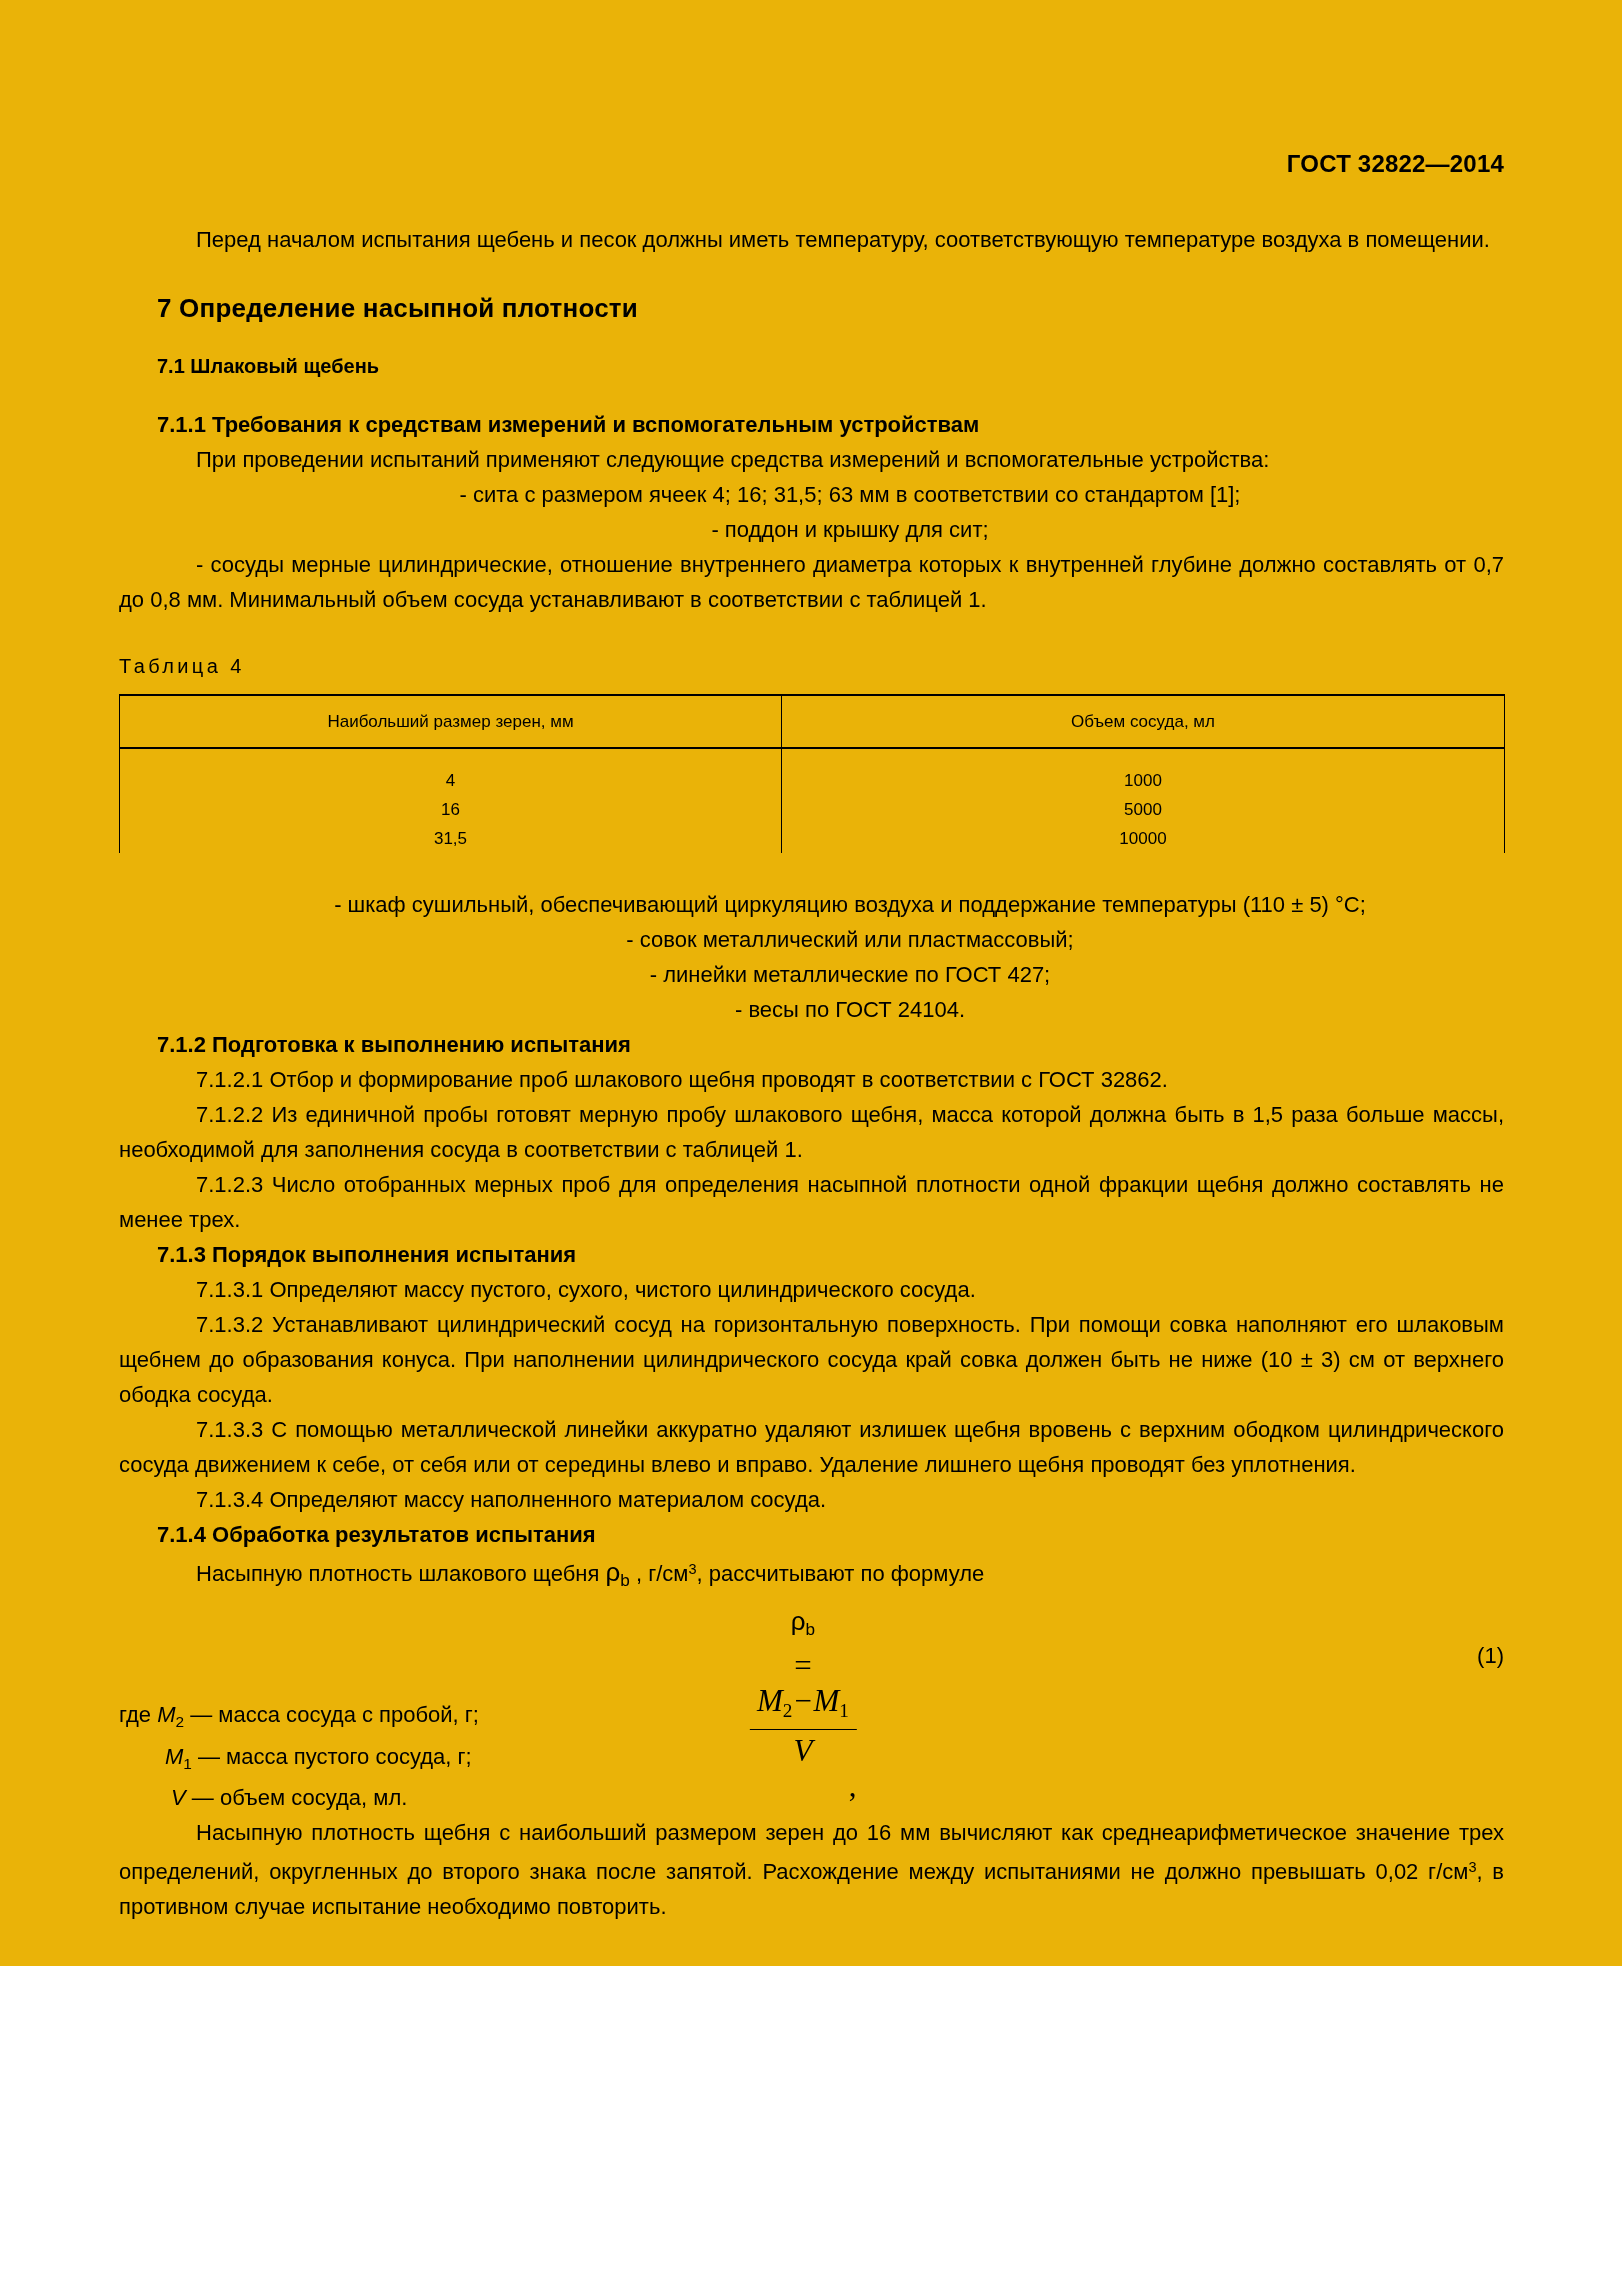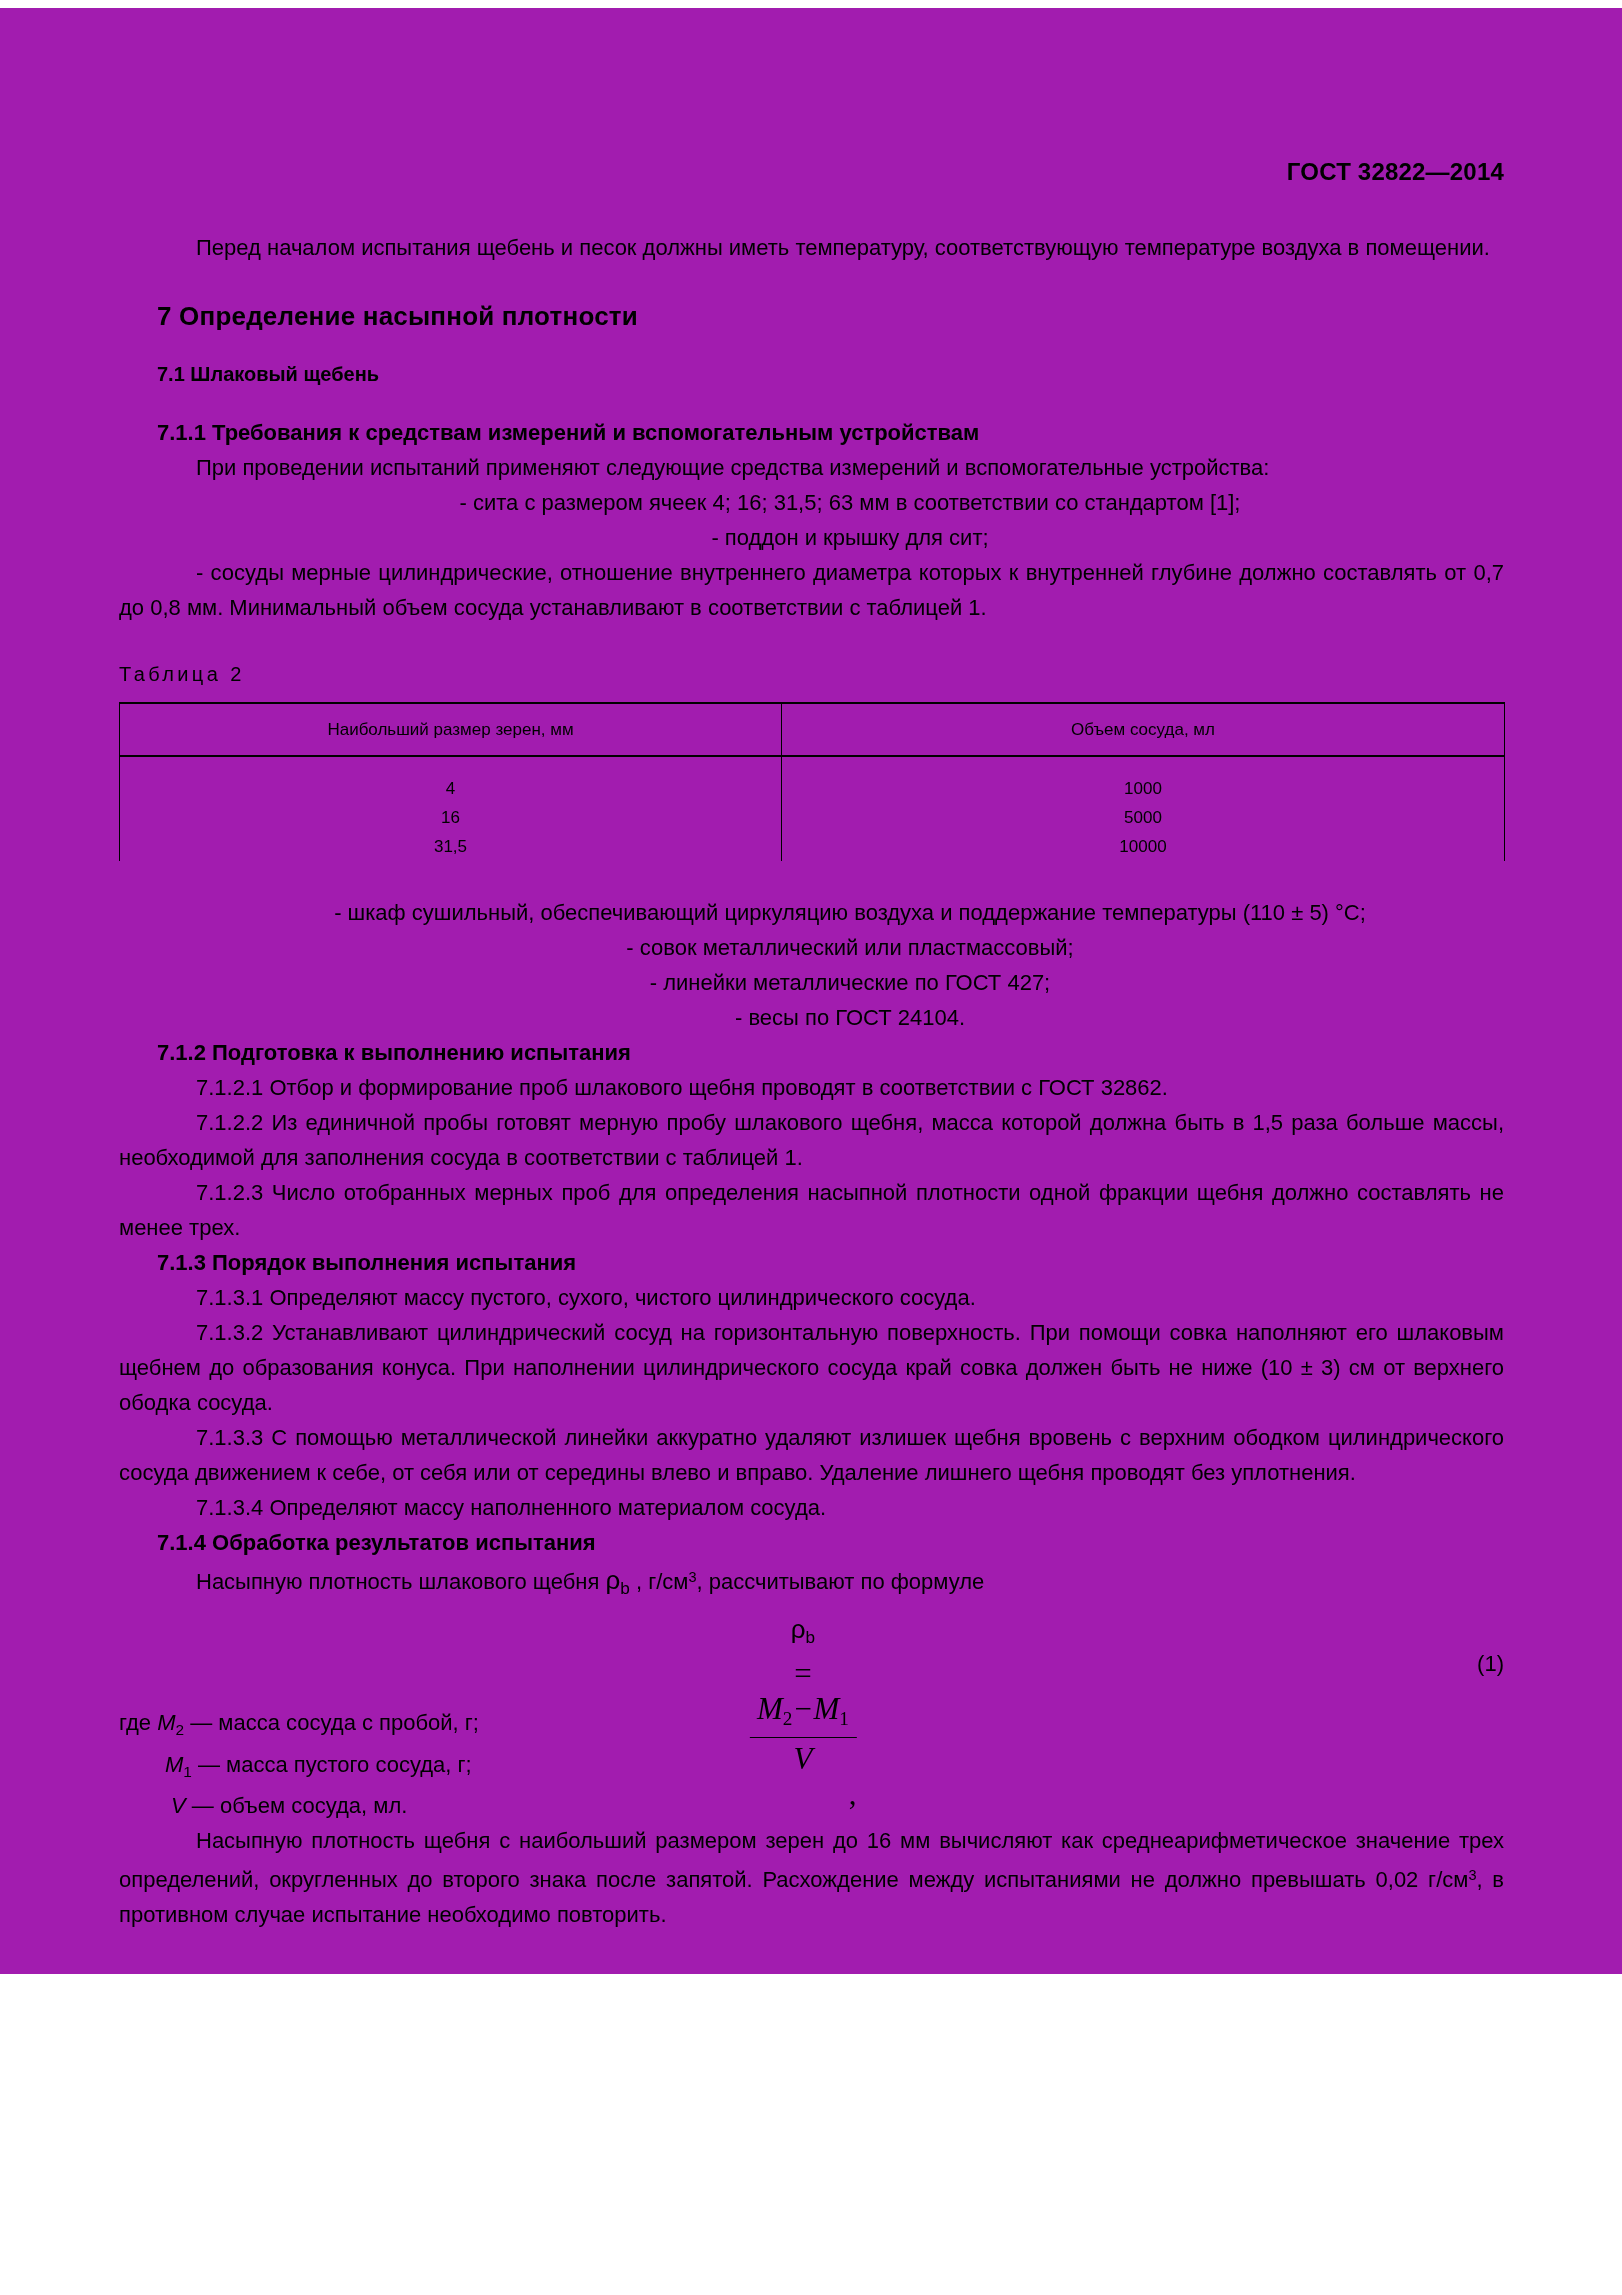--- a/index.html
+++ b/index.html
@@ -9,22 +9,22 @@
     background: #ffffff;
   }
   body {
     font-family: "Liberation Sans", sans-serif;
     color: #000000;
   }
   .page {
     position: relative;
     width: 1623px;
     height: 1966px;
-    margin: 8px auto;
-    background: #a21caf;
+    margin: 0 auto;
+    background: #eab308;
     box-sizing: border-box;
     overflow: hidden;
   }
 
   
   .page-header {
     position: absolute;
     top: 150px;
     left: 119px;
     right: 119px;
@@ -222,21 +222,21 @@
     <h4 class="subsub">7.1.1 Требования к средствам измерений и вспомогательным устройствам</h4>
 
     <p class="indent">При проведении испытаний применяют следующие средства измерений и вспомогательные устройства:</p>
 
     <p class="dash">- сита с размером ячеек 4; 16; 31,5; 63 мм в соответствии со стандартом [1];</p>
     <p class="dash">- поддон и крышку для сит;</p>
     <p class="indent">- сосуды мерные цилиндрические, отношение внутреннего диаметра которых к внутренней глуби­не должно составлять от 0,7 до 0,8 мм. Минимальный объем сосуда устанавливают в соответствии с таблицей 1.</p>
 
     <div class="gap-lg"></div>
 
-    <p class="table-caption">Таблица 2</p>
+    <p class="table-caption">Таблица 4</p>
 
     <div class="gap-sm"></div>
 
     <table class="gost">
       <colgroup>
         <col class="col-a">
         <col class="col-b">
       </colgroup>
       <thead>
         <tr>

